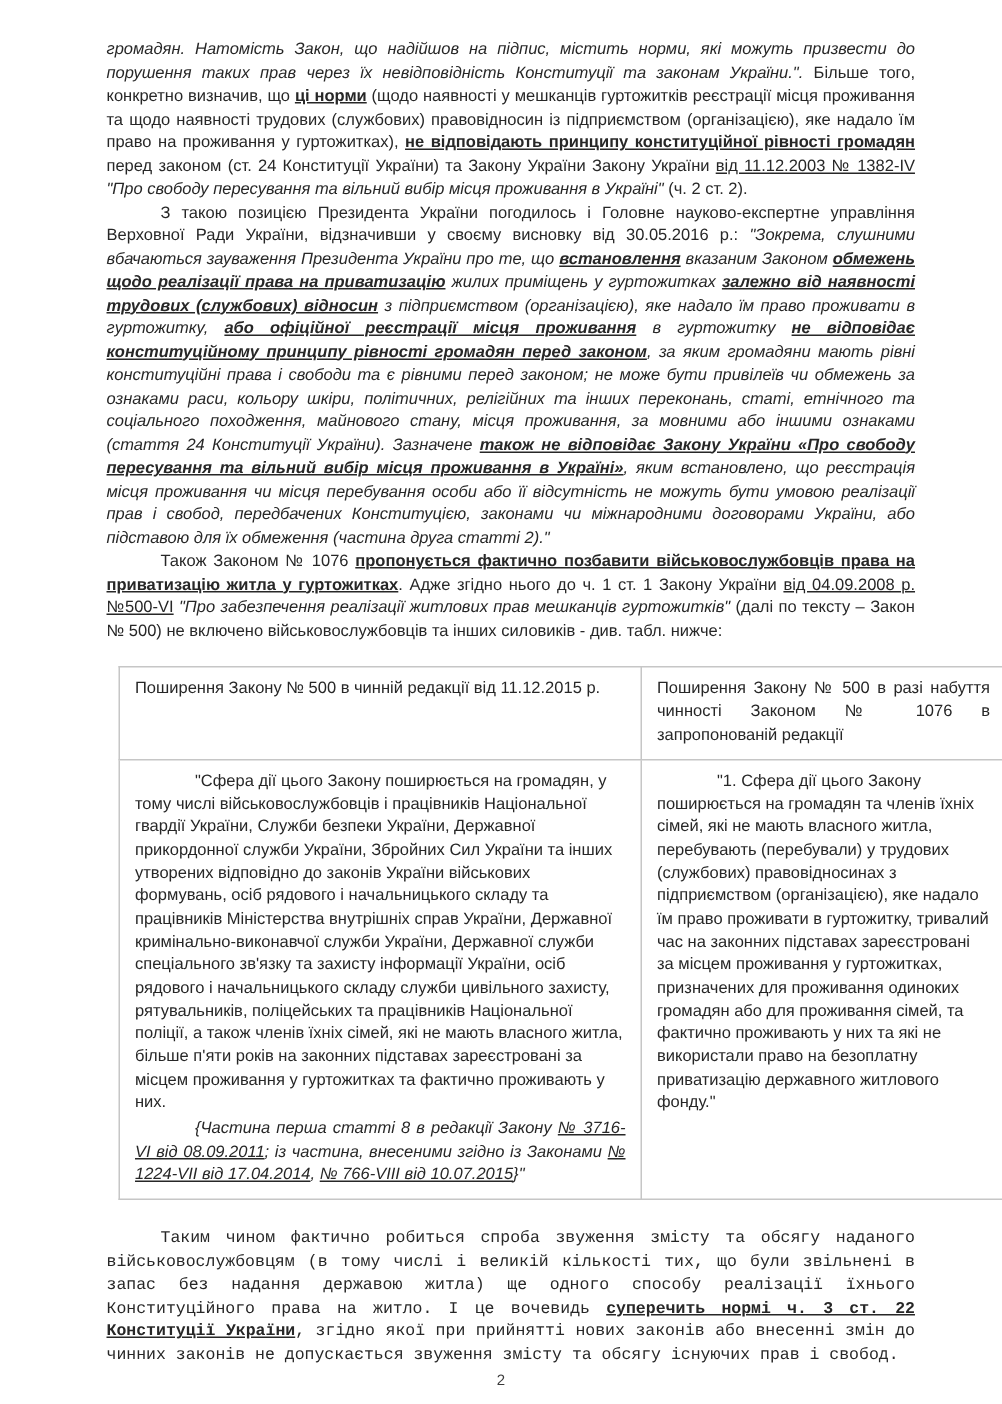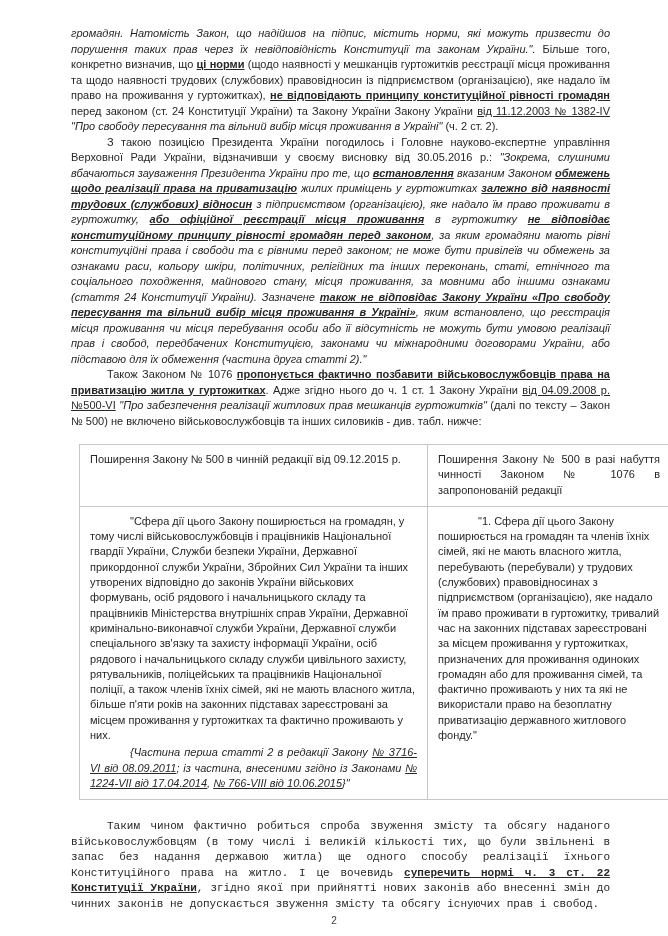--- a/index.html
+++ b/index.html
@@ -59,30 +59,30 @@
   <p><span class="i">громадян. Натомість Закон, що надійшов на підпис, містить норми, які можуть призвести до порушення таких прав через їх невідповідність Конституції та законам України.".</span><span> Більше того, конкретно визначив, що </span><span class="b u">ці норми</span><span> (щодо наявності у мешканців гуртожитків реєстрації місця проживання та щодо наявності трудових (службових) правовідносин із підприємством (організацією), яке надало їм право на проживання у гуртожитках), </span><span class="b u">не відповідають принципу конституційної рівності громадян</span><span> перед законом (ст. 24 Конституції України) та Закону України Закону України </span><span class="u">від 11.12.2003 № 1382-IV</span><span class="i"> "Про свободу пересування та вільний вибір місця проживання в Україні"</span><span> (ч. 2 ст. 2).</span></p>
 
   <p class="indent"><span>З такою позицією Президента України погодилось і Головне науково-експертне управління Верховної Ради України, відзначивши у своєму висновку від 30.05.2016 р.: </span><span class="i">"Зокрема, слушними вбачаються зауваження Президента України про те, що </span><span class="b i u">встановлення</span><span class="i"> вказаним Законом </span><span class="b i u">обмежень щодо реалізації права на приватизацію</span><span class="i"> жилих приміщень у гуртожитках </span><span class="b i u">залежно від наявності трудових (службових) відносин</span><span class="i"> з підприємством (організацією), яке надало їм право проживати в гуртожитку, </span><span class="b i u">або офіційної реєстрації місця проживання</span><span class="i"> в гуртожитку </span><span class="b i u">не відповідає конституційному принципу рівності громадян перед законом</span><span class="i">, за яким громадяни мають рівні конституційні права і свободи та є рівними перед законом; не може бути привілеїв чи обмежень за ознаками раси, кольору шкіри, політичних, релігійних та інших переконань, статі, етнічного та соціального походження, майнового стану, місця проживання, за мовними або іншими ознаками (стаття 24 Конституції України). Зазначене </span><span class="b i u">також не відповідає Закону України «Про свободу пересування та вільний вибір місця проживання в Україні»</span><span class="i">, яким встановлено, що реєстрація місця проживання чи місця перебування особи або її відсутність не можуть бути умовою реалізації прав і свобод, передбачених Конституцією, законами чи міжнародними договорами України, або підставою для їх обмеження (частина друга статті 2)."</span></p>
 
   <p class="indent"><span>Також Законом № 1076 </span><span class="b u">пропонується фактично позбавити військовослужбовців права на приватизацію житла у гуртожитках</span><span>. Адже згідно нього до ч. 1 ст. 1 Закону України </span><span class="u">від 04.09.2008 р. №500-VI</span><span class="i"> "Про забезпечення реалізації житлових прав мешканців гуртожитків"</span><span>  (далі по тексту – Закон № 500) не включено військовослужбовців та інших силовиків  - див. табл. нижче:</span></p>
 
   <table class="cmp">
     <tbody>
       <tr>
         <td class="col-left th-left">
-          <p><span>Поширення Закону № 500 в чинній редакції від 09.12.2015 р.</span></p>
+          <p><span>Поширення Закону № 500 в чинній редакції від 11.12.2015 р.</span></p>
         </td>
         <td class="col-right th-right">
           <p><span>Поширення Закону № 500 в разі набуття чинності Законом № 1076 в запропонованій редакції</span></p>
         </td>
       </tr>
       <tr>
         <td class="col-left">
           <p class="cell-quote"><span>"Сфера дії цього Закону поширюється на громадян, у тому числі військовослужбовців і працівників Національної гвардії України, Служби безпеки України, Державної прикордонної служби України, Збройних Сил України та інших утворених відповідно до законів України військових формувань, осіб рядового і начальницького складу та працівників Міністерства внутрішніх справ України, Державної кримінально-виконавчої служби України, Державної служби спеціального зв'язку та захисту інформації України, осіб рядового і начальницького складу служби цивільного захисту, рятувальників, поліцейських та працівників Національної поліції, а також членів їхніх сімей, які не мають власного житла, більше п'яти років на законних підставах зареєстровані за місцем проживання у гуртожитках та фактично проживають у них.</span></p>
-          <p class="cell-note"><span class="i">{Частина перша статті 2 в редакції Закону </span><span class="i u">№ 3716-VI від 08.09.2011</span><span class="i">; із частина, внесеними згідно із Законами </span><span class="i u">№ 1224-VII від 17.04.2014</span><span class="i">, </span><span class="i u">№ 766-VIII від 10.06.2015</span><span class="i">}"</span></p>
+          <p class="cell-note"><span class="i">{Частина перша статті 8 в редакції Закону </span><span class="i u">№ 3716-VI від 08.09.2011</span><span class="i">; із частина, внесеними згідно із Законами </span><span class="i u">№ 1224-VII від 17.04.2014</span><span class="i">, </span><span class="i u">№ 766-VIII від 10.07.2015</span><span class="i">}"</span></p>
         </td>
         <td class="col-right">
           <p class="cell-quote"><span>"1. Сфера дії цього Закону поширюється на громадян та членів їхніх сімей, які не мають власного житла, перебувають (перебували) у трудових (службових) правовідносинах з підприємством (організацією), яке надало їм право проживати в гуртожитку, тривалий час на законних підставах зареєстровані за місцем проживання у гуртожитках, призначених для проживання одиноких громадян або для проживання сімей, та фактично проживають у них та які не використали право на безоплатну приватизацію державного житлового фонду."</span></p>
         </td>
       </tr>
     </tbody>
   </table>
 
   <p class="indent after-table"><span>Таким чином фактично робиться спроба звуження змісту та обсягу наданого військовослужбовцям (в тому числі і великій кількості тих, що були звільнені в запас без надання державою житла) ще одного способу реалізації їхнього Конституційного права на житло. І це вочевидь </span><span class="b u">суперечить нормі ч. 3 ст. 22 Конституції України</span><span>, згідно якої при прийнятті нових законів або внесенні змін до чинних законів не допускається звуження змісту та обсягу існуючих прав і свобод.</span></p>
 

